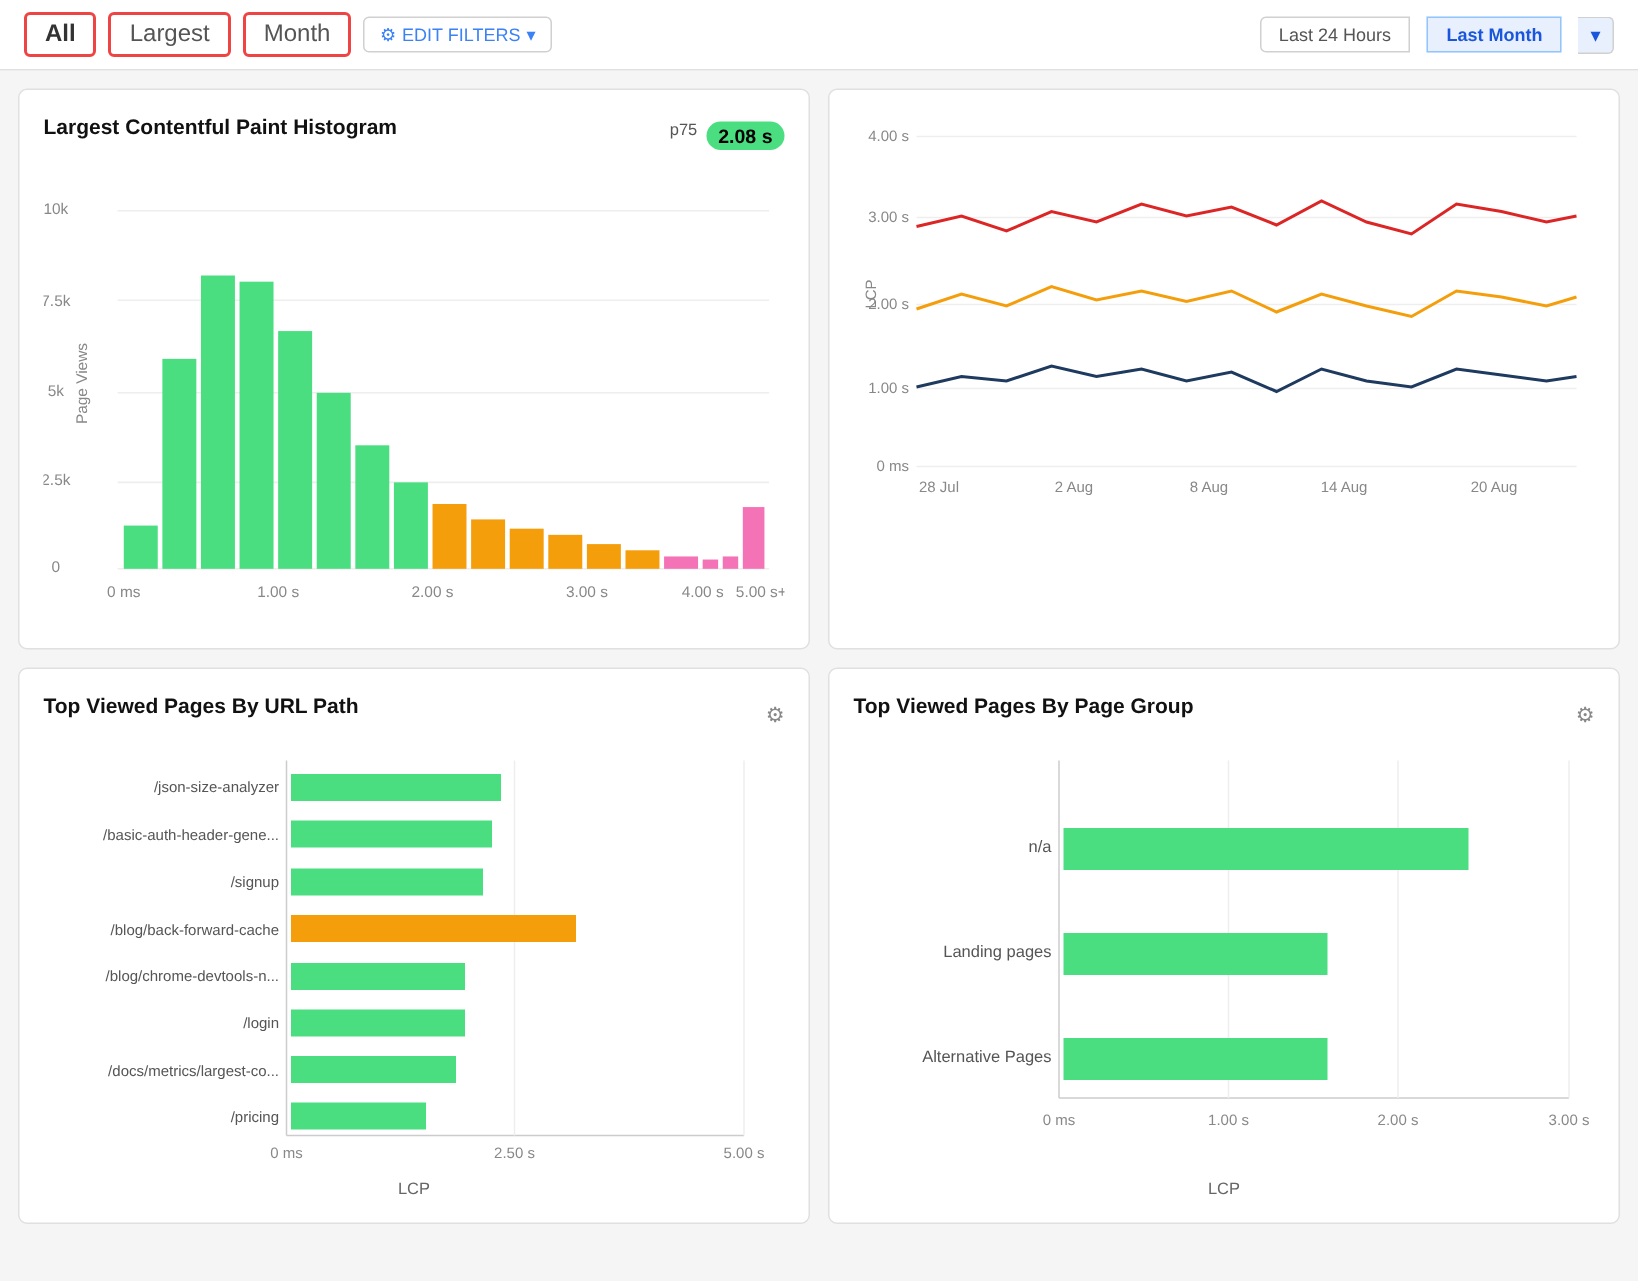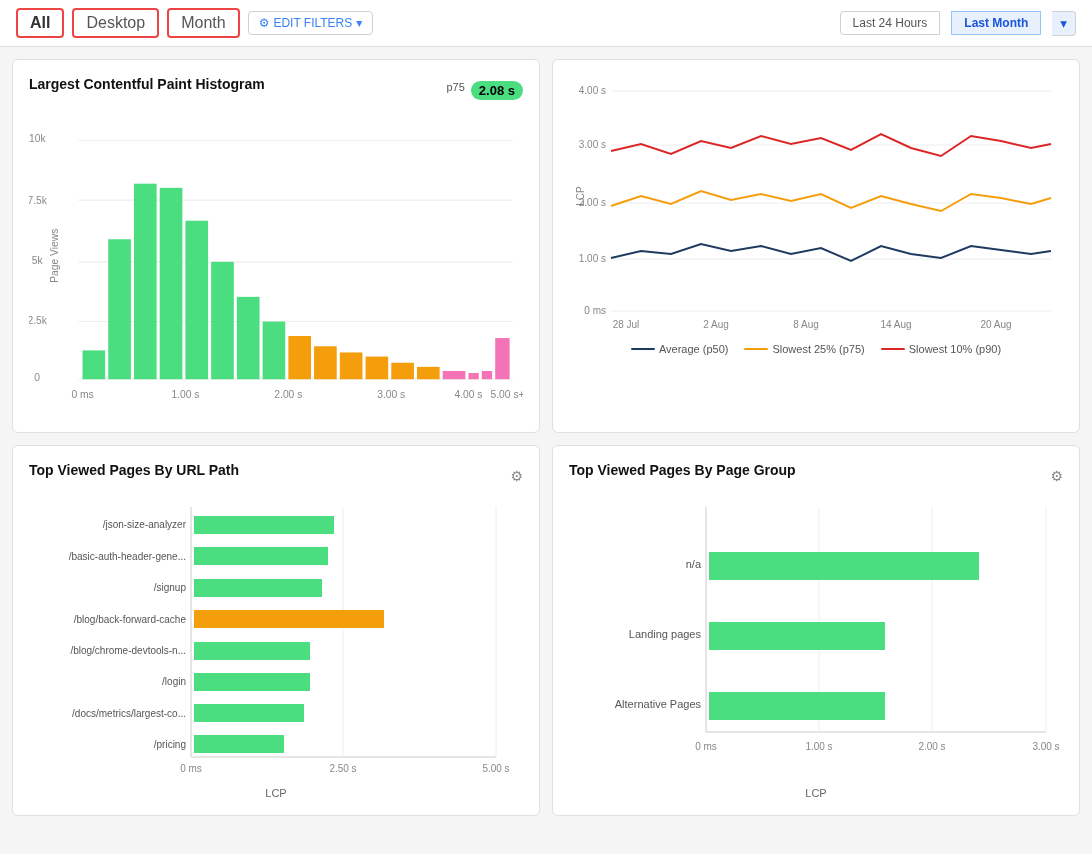--- a/index.html
+++ b/index.html
@@ -158,21 +158,21 @@
       font-size: 11px;
       color: #666;
       margin-top: 2px;
     }
   </style>
 </head>
 <body>
 
 <div class="top-bar">
   <button class="filter-btn active">All</button>
-  <button class="filter-btn">Desktop</button>
+  <button class="filter-btn">Largest</button>
   <button class="filter-btn">Month</button>
   <button class="edit-filters-btn">
     <span>⚙</span>
     <span>EDIT FILTERS</span>
     <span>▾</span>
   </button>
   <div class="spacer"></div>
   <div class="time-btns">
     <button class="time-btn">Last 24 Hours</button>
     <button class="time-btn active">Last Month</button>
@@ -275,34 +275,20 @@
       <polyline points="35,130 65,120 95,128 125,115 155,124 185,118 215,125 245,118 275,132 305,120 335,128 365,135 395,118 425,122 455,128 475,122" fill="none" stroke="#f59e0b" stroke-width="2"></polyline>
 
       <polyline points="35,182 65,175 95,178 125,168 155,175 185,170 215,178 245,172 275,185 305,170 335,178 365,182 395,170 425,174 455,178 475,175" fill="none" stroke="#1e3a5f" stroke-width="2"></polyline>
 
       <text x="50" y="252" font-size="10" fill="#888" text-anchor="middle">28 Jul</text>
       <text x="140" y="252" font-size="10" fill="#888" text-anchor="middle">2 Aug</text>
       <text x="230" y="252" font-size="10" fill="#888" text-anchor="middle">8 Aug</text>
       <text x="320" y="252" font-size="10" fill="#888" text-anchor="middle">14 Aug</text>
       <text x="420" y="252" font-size="10" fill="#888" text-anchor="middle">20 Aug</text>
     </svg>
-    <div class="legend">
-      <div class="legend-item">
-        <div class="legend-line" style="background:#1e3a5f;"></div>
-        <span>Average (p50)</span>
-      </div>
-      <div class="legend-item">
-        <div class="legend-line" style="background:#f59e0b;"></div>
-        <span>Slowest 25% (p75)</span>
-      </div>
-      <div class="legend-item">
-        <div class="legend-line" style="background:#dc2626;"></div>
-        <span>Slowest 10% (p90)</span>
-      </div>
-    </div>
   </div>
 
   <div class="panel">
     <div class="panel-header">
       <span class="panel-title">Top Viewed Pages By URL Path</span>
       <span class="gear-icon">⚙</span>
     </div>
     <svg class="hbar-svg" viewBox="0 0 480 280">
 
       <line x1="155" y1="5" x2="155" y2="255" stroke="#ccc" stroke-width="1"></line>

